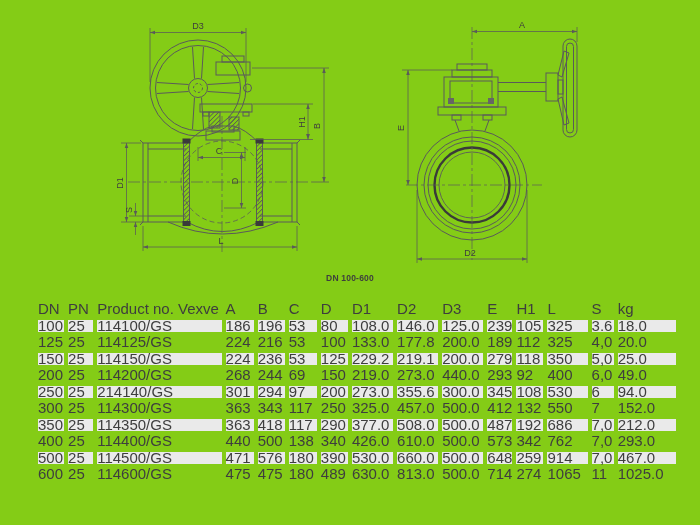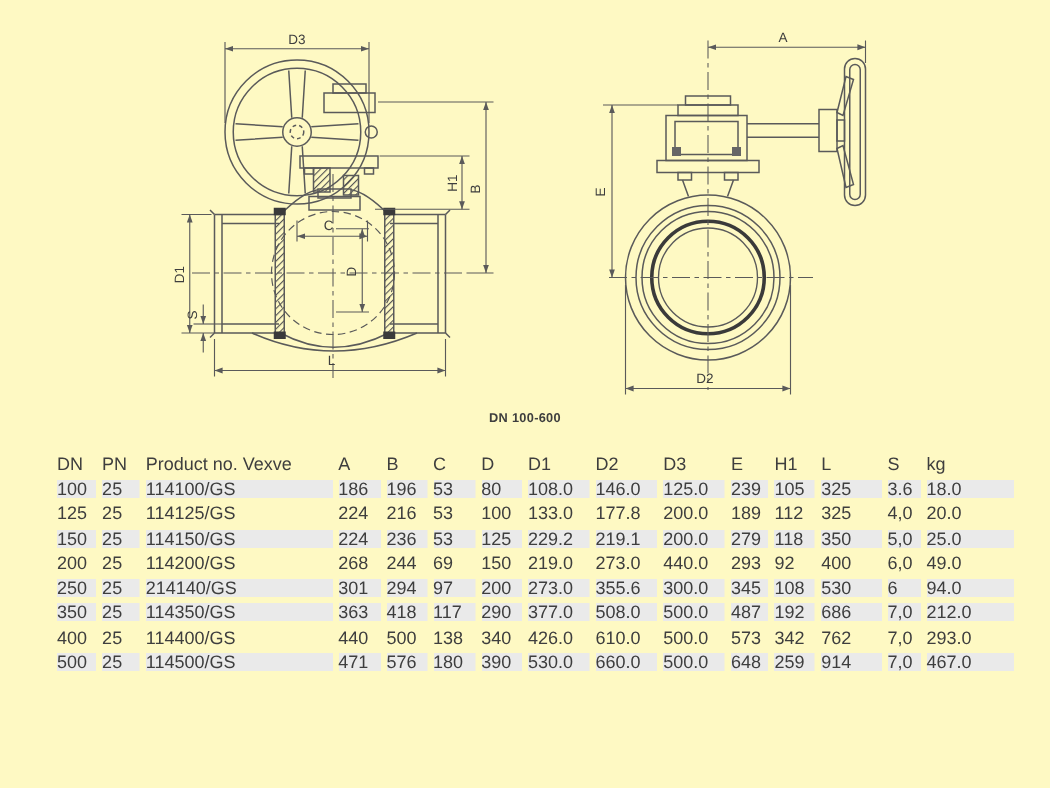--- a/index.html
+++ b/index.html
@@ -1,22 +1,22 @@
 <!DOCTYPE html>
 <html><head>
 <meta charset="utf-8">
 <style>
   html,body{margin:0;padding:0;background:#fff;}
-  .page{position:relative;width:700px;height:525px;background:#fef9c3;overflow:hidden;
+  .page{position:relative;width:700px;height:525px;background:#84cc16;overflow:hidden;
         font-family:"Liberation Sans",sans-serif;}
   svg text{font-family:"Liberation Sans",sans-serif;fill:#3e3e3e;}
   .dim-label{font-size:9px;}
   .caption{font-size:8.5px;font-weight:bold;letter-spacing:.2px;}
   table.spec{position:absolute;left:34px;top:301px;border-collapse:collapse;
-             table-layout:fixed;width:642px;font-size:12px;line-height:12px;color:#3e3e3e;}
+             table-layout:fixed;width:642px;font-size:15px;line-height:12px;color:#3e3e3e;}
   table.spec th{font-weight:400;text-align:left;}
   table.spec th,table.spec td{padding:2px 0 2.5px 4px;background-clip:content-box;
              white-space:nowrap;overflow:hidden;}
   table.spec tr.stripe td{background-color:#eaeaea;}
 </style>
 </head>
 <body>
 
 <div class="page">
 
@@ -287,20 +287,37 @@
           <td>200</td>
           <td>273.0</td>
           <td>355.6</td>
           <td>300.0</td>
           <td>345</td>
           <td>108</td>
           <td>530</td>
           <td>6</td>
           <td>94.0</td>
         </tr>
+        <tr>
+          <td>300</td>
+          <td>25</td>
+          <td>114300/GS</td>
+          <td>363</td>
+          <td>343</td>
+          <td>117</td>
+          <td>250</td>
+          <td>325.0</td>
+          <td>457.0</td>
+          <td>500.0</td>
+          <td>412</td>
+          <td>132</td>
+          <td>550</td>
+          <td>7</td>
+          <td>152.0</td>
+        </tr>
         <tr class="stripe">
           <td>350</td>
           <td>25</td>
           <td>114350/GS</td>
           <td>363</td>
           <td>418</td>
           <td>117</td>
           <td>290</td>
           <td>377.0</td>
           <td>508.0</td>
@@ -338,16 +355,33 @@
           <td>390</td>
           <td>530.0</td>
           <td>660.0</td>
           <td>500.0</td>
           <td>648</td>
           <td>259</td>
           <td>914</td>
           <td>7,0</td>
           <td>467.0</td>
         </tr>
+        <tr>
+          <td>600</td>
+          <td>25</td>
+          <td>114600/GS</td>
+          <td>475</td>
+          <td>475</td>
+          <td>180</td>
+          <td>489</td>
+          <td>630.0</td>
+          <td>813.0</td>
+          <td>500.0</td>
+          <td>714</td>
+          <td>274</td>
+          <td>1065</td>
+          <td>11</td>
+          <td>1025.0</td>
+        </tr>
       </tbody>
 </table>
 
 </div>
 
 </body></html>

